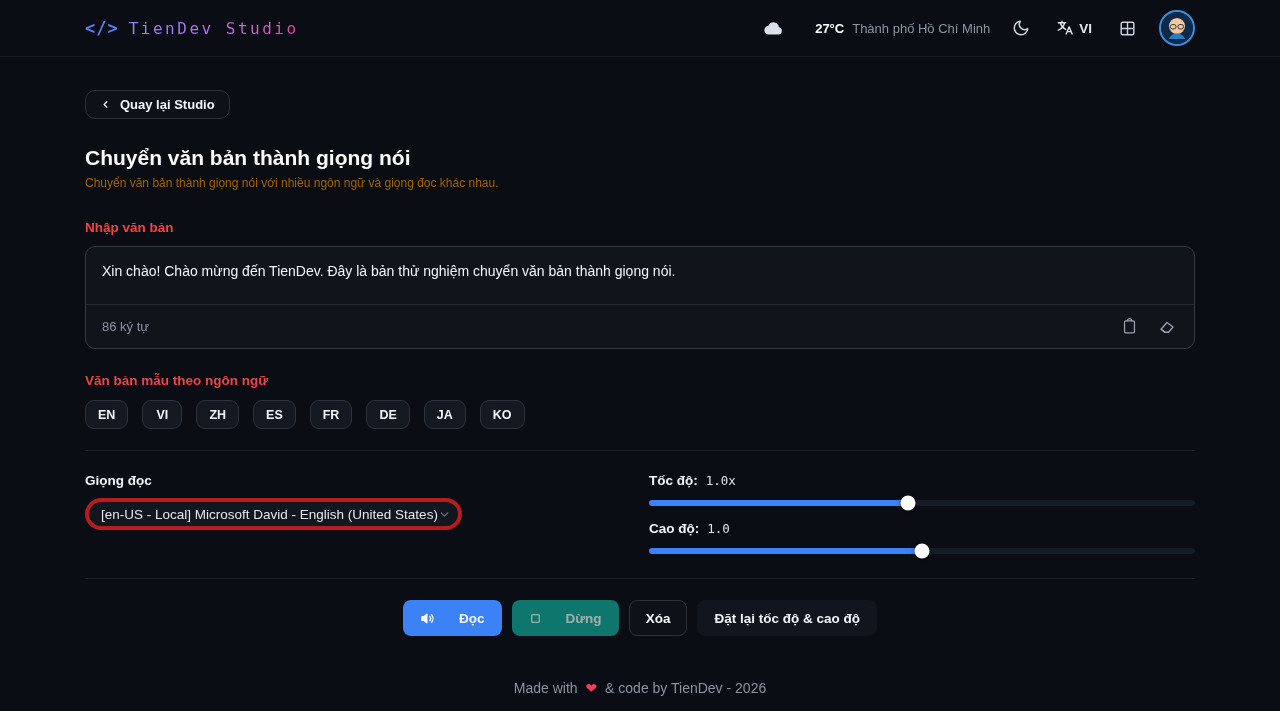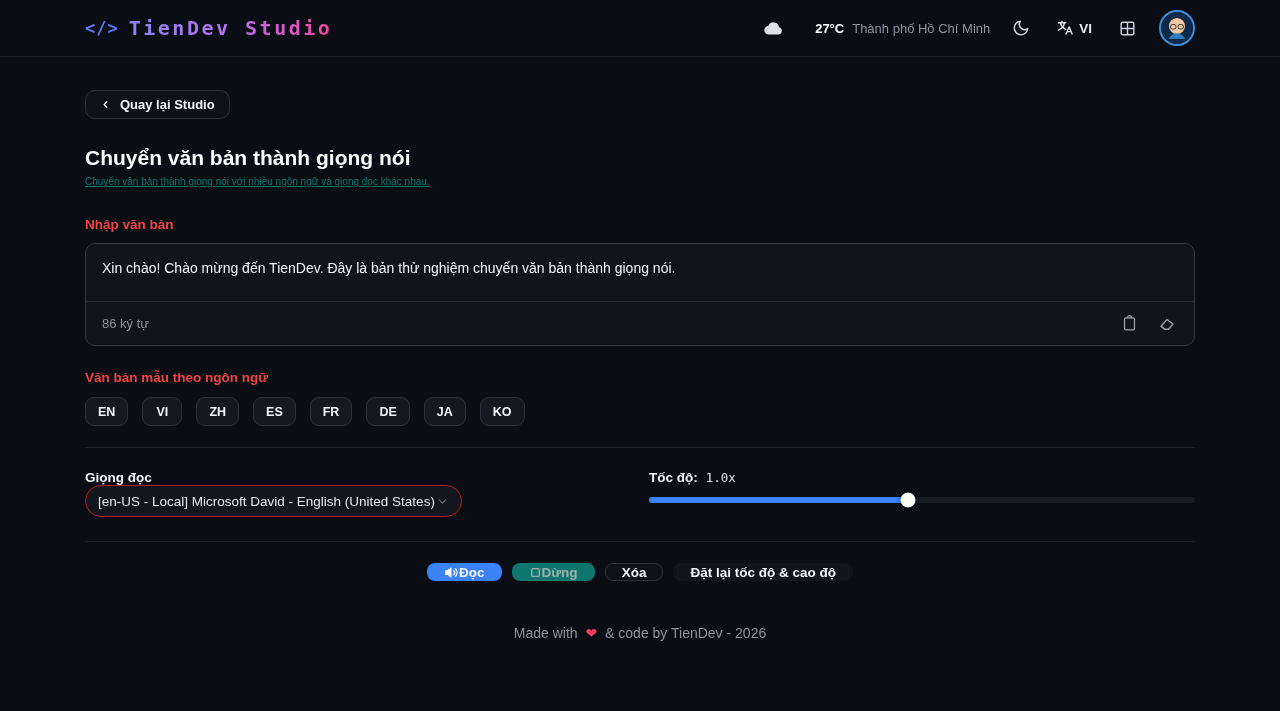--- a/index.html
+++ b/index.html
@@ -19,21 +19,21 @@
     display: flex; align-items: center;
   }
   .header-inner { display: flex; align-items: center; justify-content: space-between; width: 1110px; margin: 0 auto; }
   .brand { display: flex; align-items: center; gap: 10px; cursor: pointer; }
   .brand-code {
     font-family: "DejaVu Sans Mono", monospace;
     font-weight: bold; font-size: 17px; color: #5b7cfa; letter-spacing: 1px;
   }
   .brand-name {
     font-family: "DejaVu Sans Mono", monospace;
-    font-weight: bold; font-size: 20px; letter-spacing: 2.5px;
+    font-weight: normal; font-size: 16px; letter-spacing: 2.5px;
     background: linear-gradient(90deg, #8b83f8 0%, #c06df0 55%, #ec4899 100%);
     -webkit-background-clip: text; background-clip: text; color: transparent;
   }
   .header-right { display: flex; align-items: center; gap: 18px; }
   .weather { display: flex; align-items: center; gap: 8px; font-size: 13px; }
   .weather-temp { font-weight: bold; color: #ffffff; margin-left: 24px; }
   .weather-city { color: #8b93a1; }
   .icon-btn {
     background: none; border: none; cursor: pointer; color: #cbd5e1;
     display: flex; align-items: center; gap: 5px; padding: 4px;
@@ -48,21 +48,21 @@
   
   .main { padding-top: 33px; }
   .back-btn {
     display: inline-flex; align-items: center; gap: 9px;
     height: 29px; padding: 0 14px;
     background: #0e1117; border: 1px solid #2c323d; border-radius: 10px;
     color: #f1f5f9; font-size: 13px; font-weight: bold; cursor: pointer;
     font-family: "Liberation Sans", sans-serif;
   }
   .page-title { margin-top: 27px; font-size: 21px; font-weight: bold; color: #fafafa; }
-  .page-subtitle { margin-top: 6px; font-size: 10px; color: #0f766e; text-decoration: underline; }
+  .page-subtitle { margin-top: 6px; font-size: 12px; color: #a16207; }
 
   .field-label { margin-top: 30px; font-size: 13.5px; font-weight: bold; color: #ef4444; }
 
   .text-card {
     margin-top: 11px;
     background: #10141b;
     border: 1px solid #333a46;
     border-radius: 10px;
     overflow: hidden;
   }
@@ -87,22 +87,22 @@
     background: #131821; border: 1px solid #2c323d; border-radius: 9px;
     color: #f1f5f9; font-size: 12.5px; font-weight: bold; cursor: pointer;
     font-family: "Liberation Sans", sans-serif;
   }
 
   .divider { border: none; border-top: 1px solid #1b212c; margin-top: 21px; }
 
   .settings-row { display: flex; justify-content: space-between; padding: 22px 0 24px 0; }
   .voice-col { width: 377px; }
   .voice-select {
-    height: 32px; width: 100%;
-    background: #12161f; border: 1px solid #b91c1c; border-radius: 16px;
+    margin-top: 10px; height: 32px; width: 100%;
+    background: #12161f; border: 4px solid #b91c1c; border-radius: 16px;
     display: flex; align-items: center; justify-content: space-between;
     padding: 0 12px; cursor: pointer;
   }
   .voice-select-text { font-size: 13.5px; color: #e5e7eb; white-space: nowrap; }
   .voice-hint { margin-top: 9px; font-size: 11.5px; color: #6b7280; }
 
   .sliders-col { width: 546px; }
   .slider-group + .slider-group { margin-top: 15px; }
   .slider-head { display: flex; align-items: center; gap: 8px; }
   .slider-label { font-size: 13.5px; font-weight: bold; color: #f1f5f9; }
@@ -113,23 +113,23 @@
   }
   .slider-fill { position: absolute; left: 0; top: 0; height: 6px; border-radius: 3px; background: #3b82f6; }
   .slider-thumb {
     position: absolute; top: 50%; width: 15px; height: 15px; border-radius: 50%;
     background: #ffffff; transform: translate(-50%, -50%); cursor: grab;
     box-shadow: 0 0 4px rgba(0,0,0,0.5);
   }
 
   .actions { display: flex; justify-content: center; gap: 10px; padding-top: 21px; }
   .btn {
-    height: 18px; border-radius: 8px; padding: 0 16px;
+    height: 36px; border-radius: 8px; padding: 0 16px;
     font-size: 13.5px; font-weight: bold; cursor: pointer;
-    display: inline-flex; align-items: center; gap: 0;
+    display: inline-flex; align-items: center; gap: 24px;
     border: 1px solid transparent; color: #f1f5f9;
     font-family: "Liberation Sans", sans-serif;
   }
   .btn-speak { background: #3b82f6; }
   .btn-stop { background: #0f766e; color: rgba(236, 205, 207, 0.65); }
   .btn-stop svg { opacity: 0.65; }
   .btn-clear { background: #0e1117; border-color: #2c323d; }
   .btn-reset { background: #11151d; justify-content: flex-end; }
 
   .footer { margin-top: 44px; text-align: center; font-size: 14px; color: #8b93a1; }
@@ -262,20 +262,30 @@
 
     <div class="sliders-col">
       <div class="slider-group">
         <div class="slider-head">
           <span class="slider-label">Tốc độ:</span>
           <span class="slider-value">1.0x</span>
         </div>
         <div class="slider-track">
           <div class="slider-fill" style="width: 47.5%;"></div>
           <div class="slider-thumb" style="left: 47.5%;"></div>
+        </div>
+      </div>
+      <div class="slider-group">
+        <div class="slider-head">
+          <span class="slider-label">Cao độ:</span>
+          <span class="slider-value">1.0</span>
+        </div>
+        <div class="slider-track">
+          <div class="slider-fill" style="width: 50%;"></div>
+          <div class="slider-thumb" style="left: 50%;"></div>
         </div>
       </div>
     </div>
   </div>
 
   <hr class="divider" style="margin-top: 0;">
 
   <div class="actions">
     <button class="btn btn-speak">
       <span>

